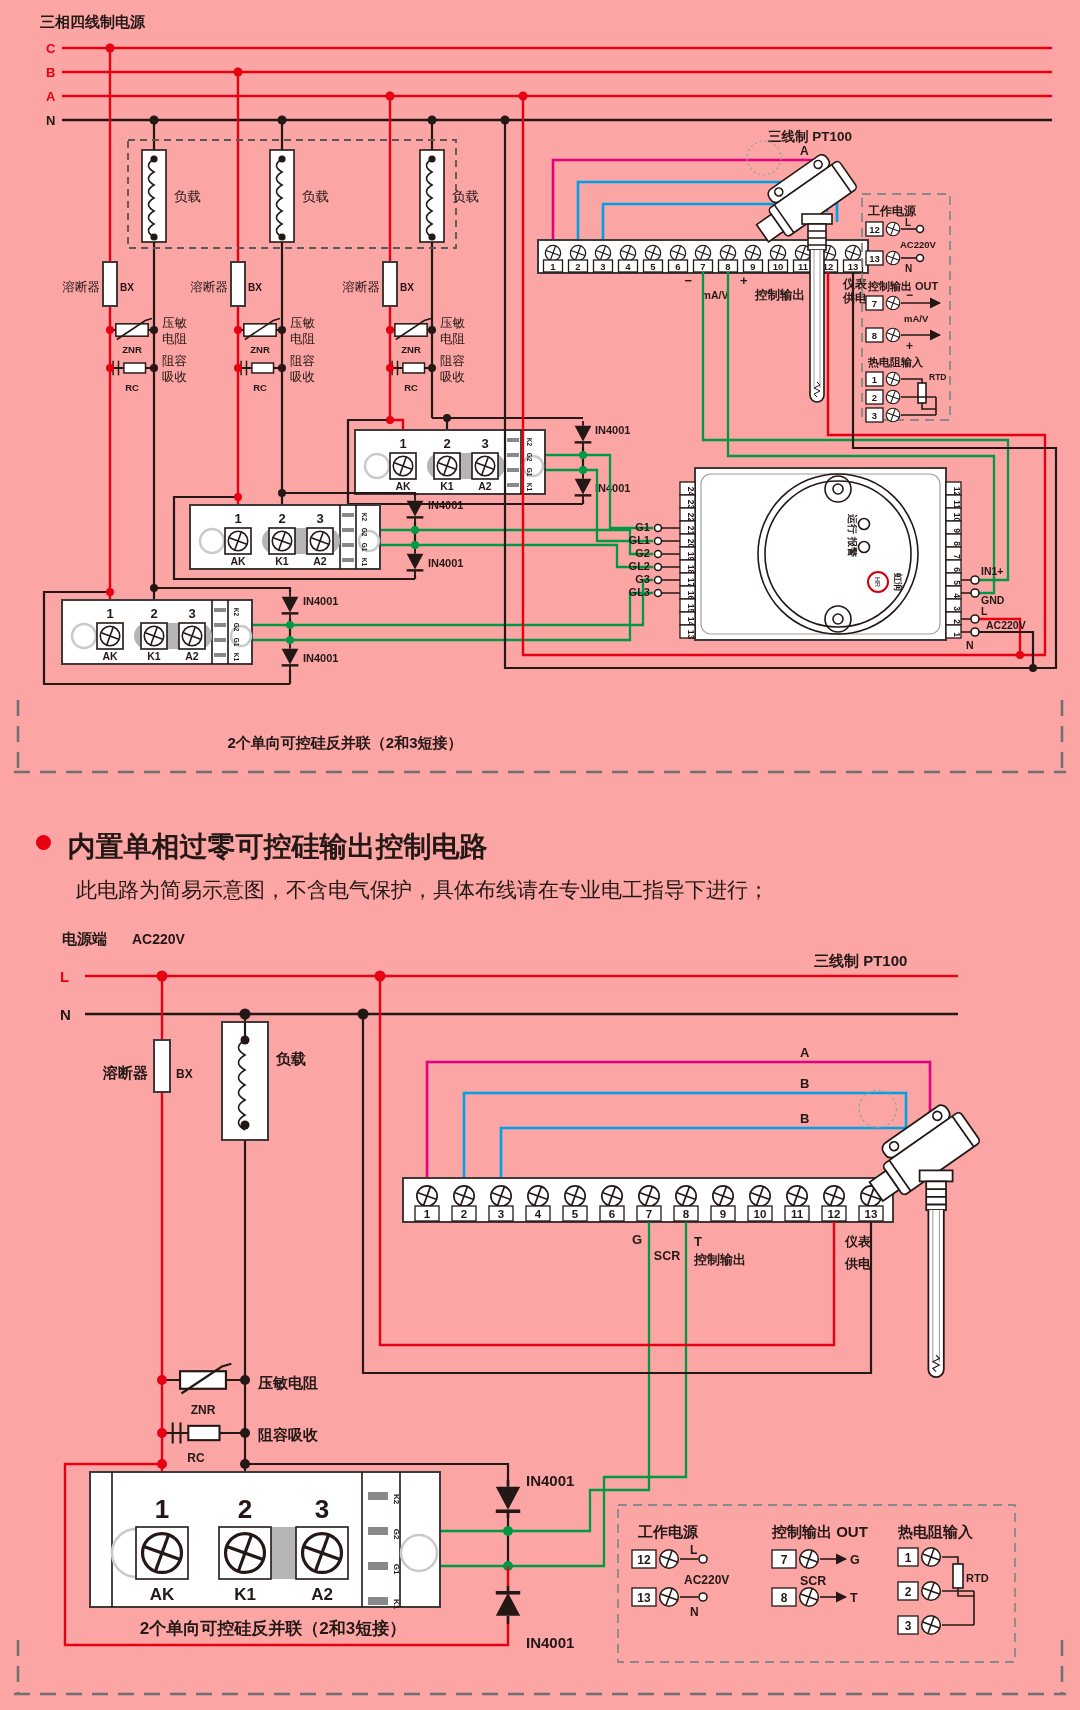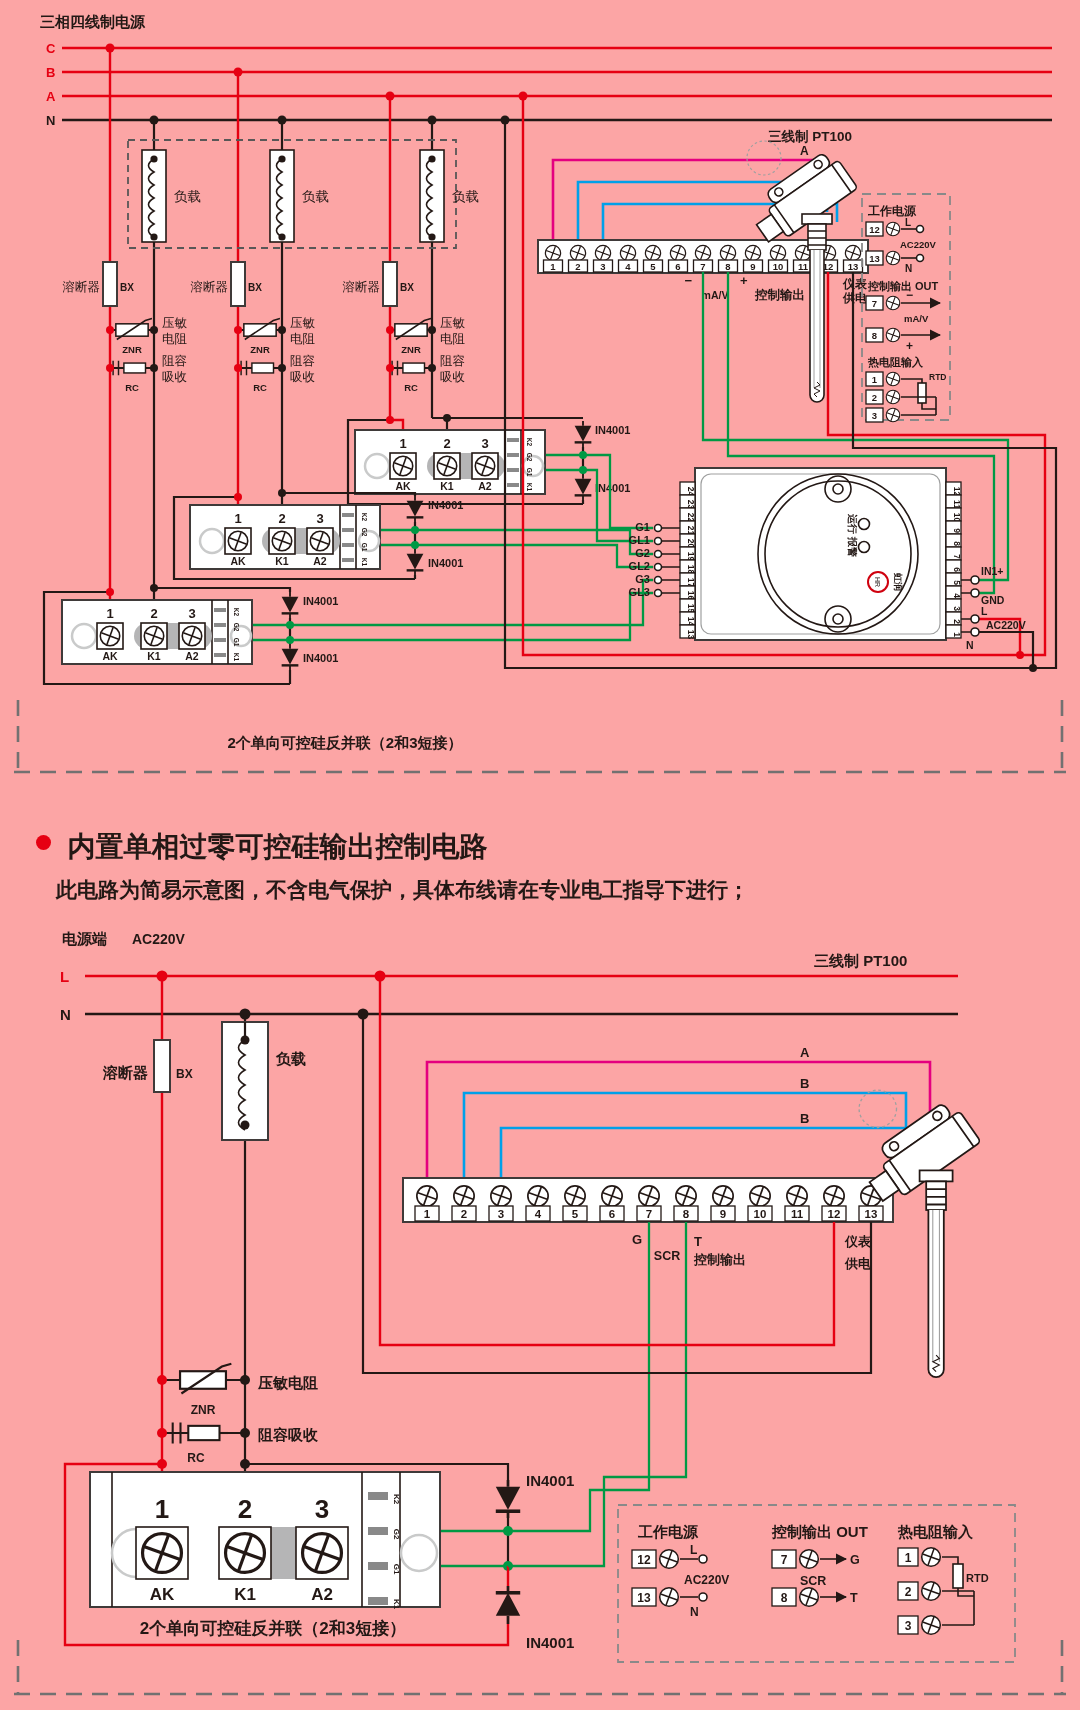--- a/index.html
+++ b/index.html
@@ -27,21 +27,21 @@
   .capsule{fill:#b5b5b6}
   
   text{fill:#231815;font-family:"Liberation Sans",sans-serif}
   .lbl{font-weight:bold}
   .mid{text-anchor:middle}
   .end{text-anchor:end}
   .red{fill:#e60012}
   .title-row{position:absolute;left:36px;top:828px;width:1000px}
   .bullet{display:inline-block;width:15px;height:15px;border-radius:50%;background:#e60012;margin-right:12px;vertical-align:6px}
   .h1{font-size:28px;font-weight:bold;color:#231815;display:inline}
-  .h2{font-size:21px;font-weight:bold;color:#231815;margin:10px 0 0 20px}
+  .h2{font-size:21px;font-weight:normal;color:#231815;margin:10px 0 0 40px}
 </style>
 </head>
 <body>
 
 <div class="stage">
 <svg viewBox="0 0 1080 1710" width="1080" height="1710">
 <defs>
   <symbol id="screw" viewBox="-13 -13 26 26">
     <circle r="11" fill="#fff" stroke="#231815" stroke-width="1.8"></circle>
     <g transform="rotate(20)">

